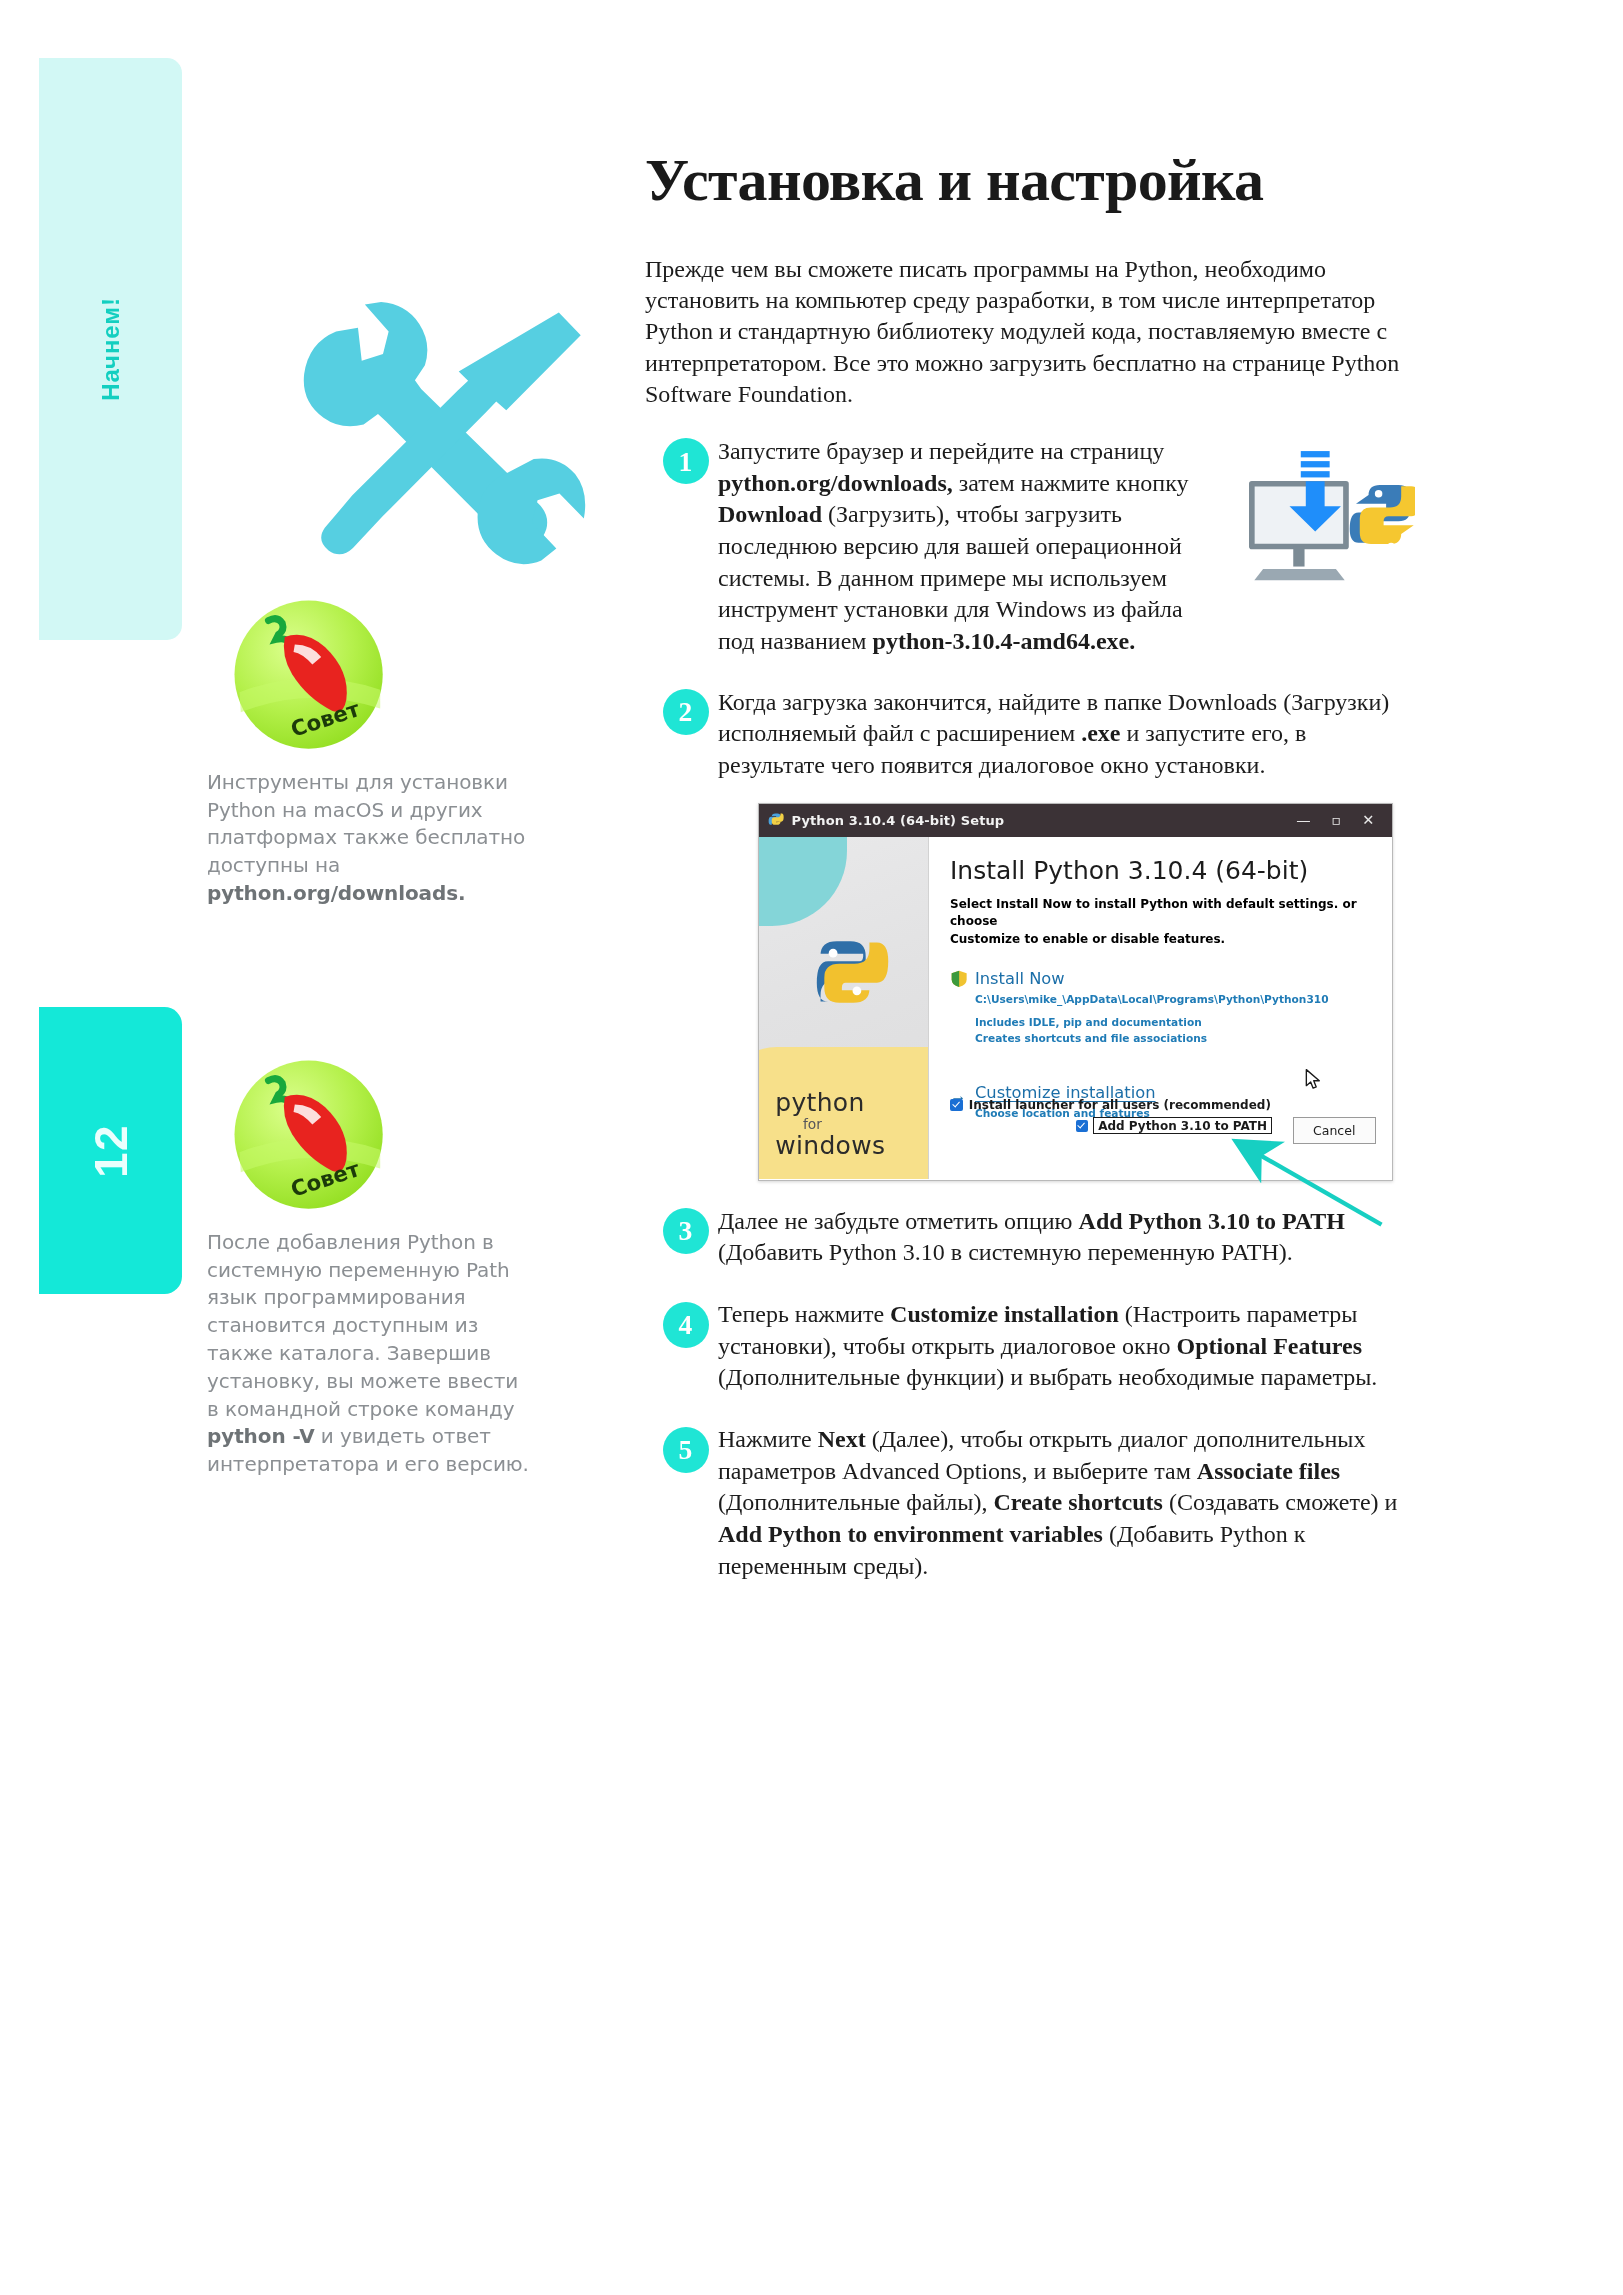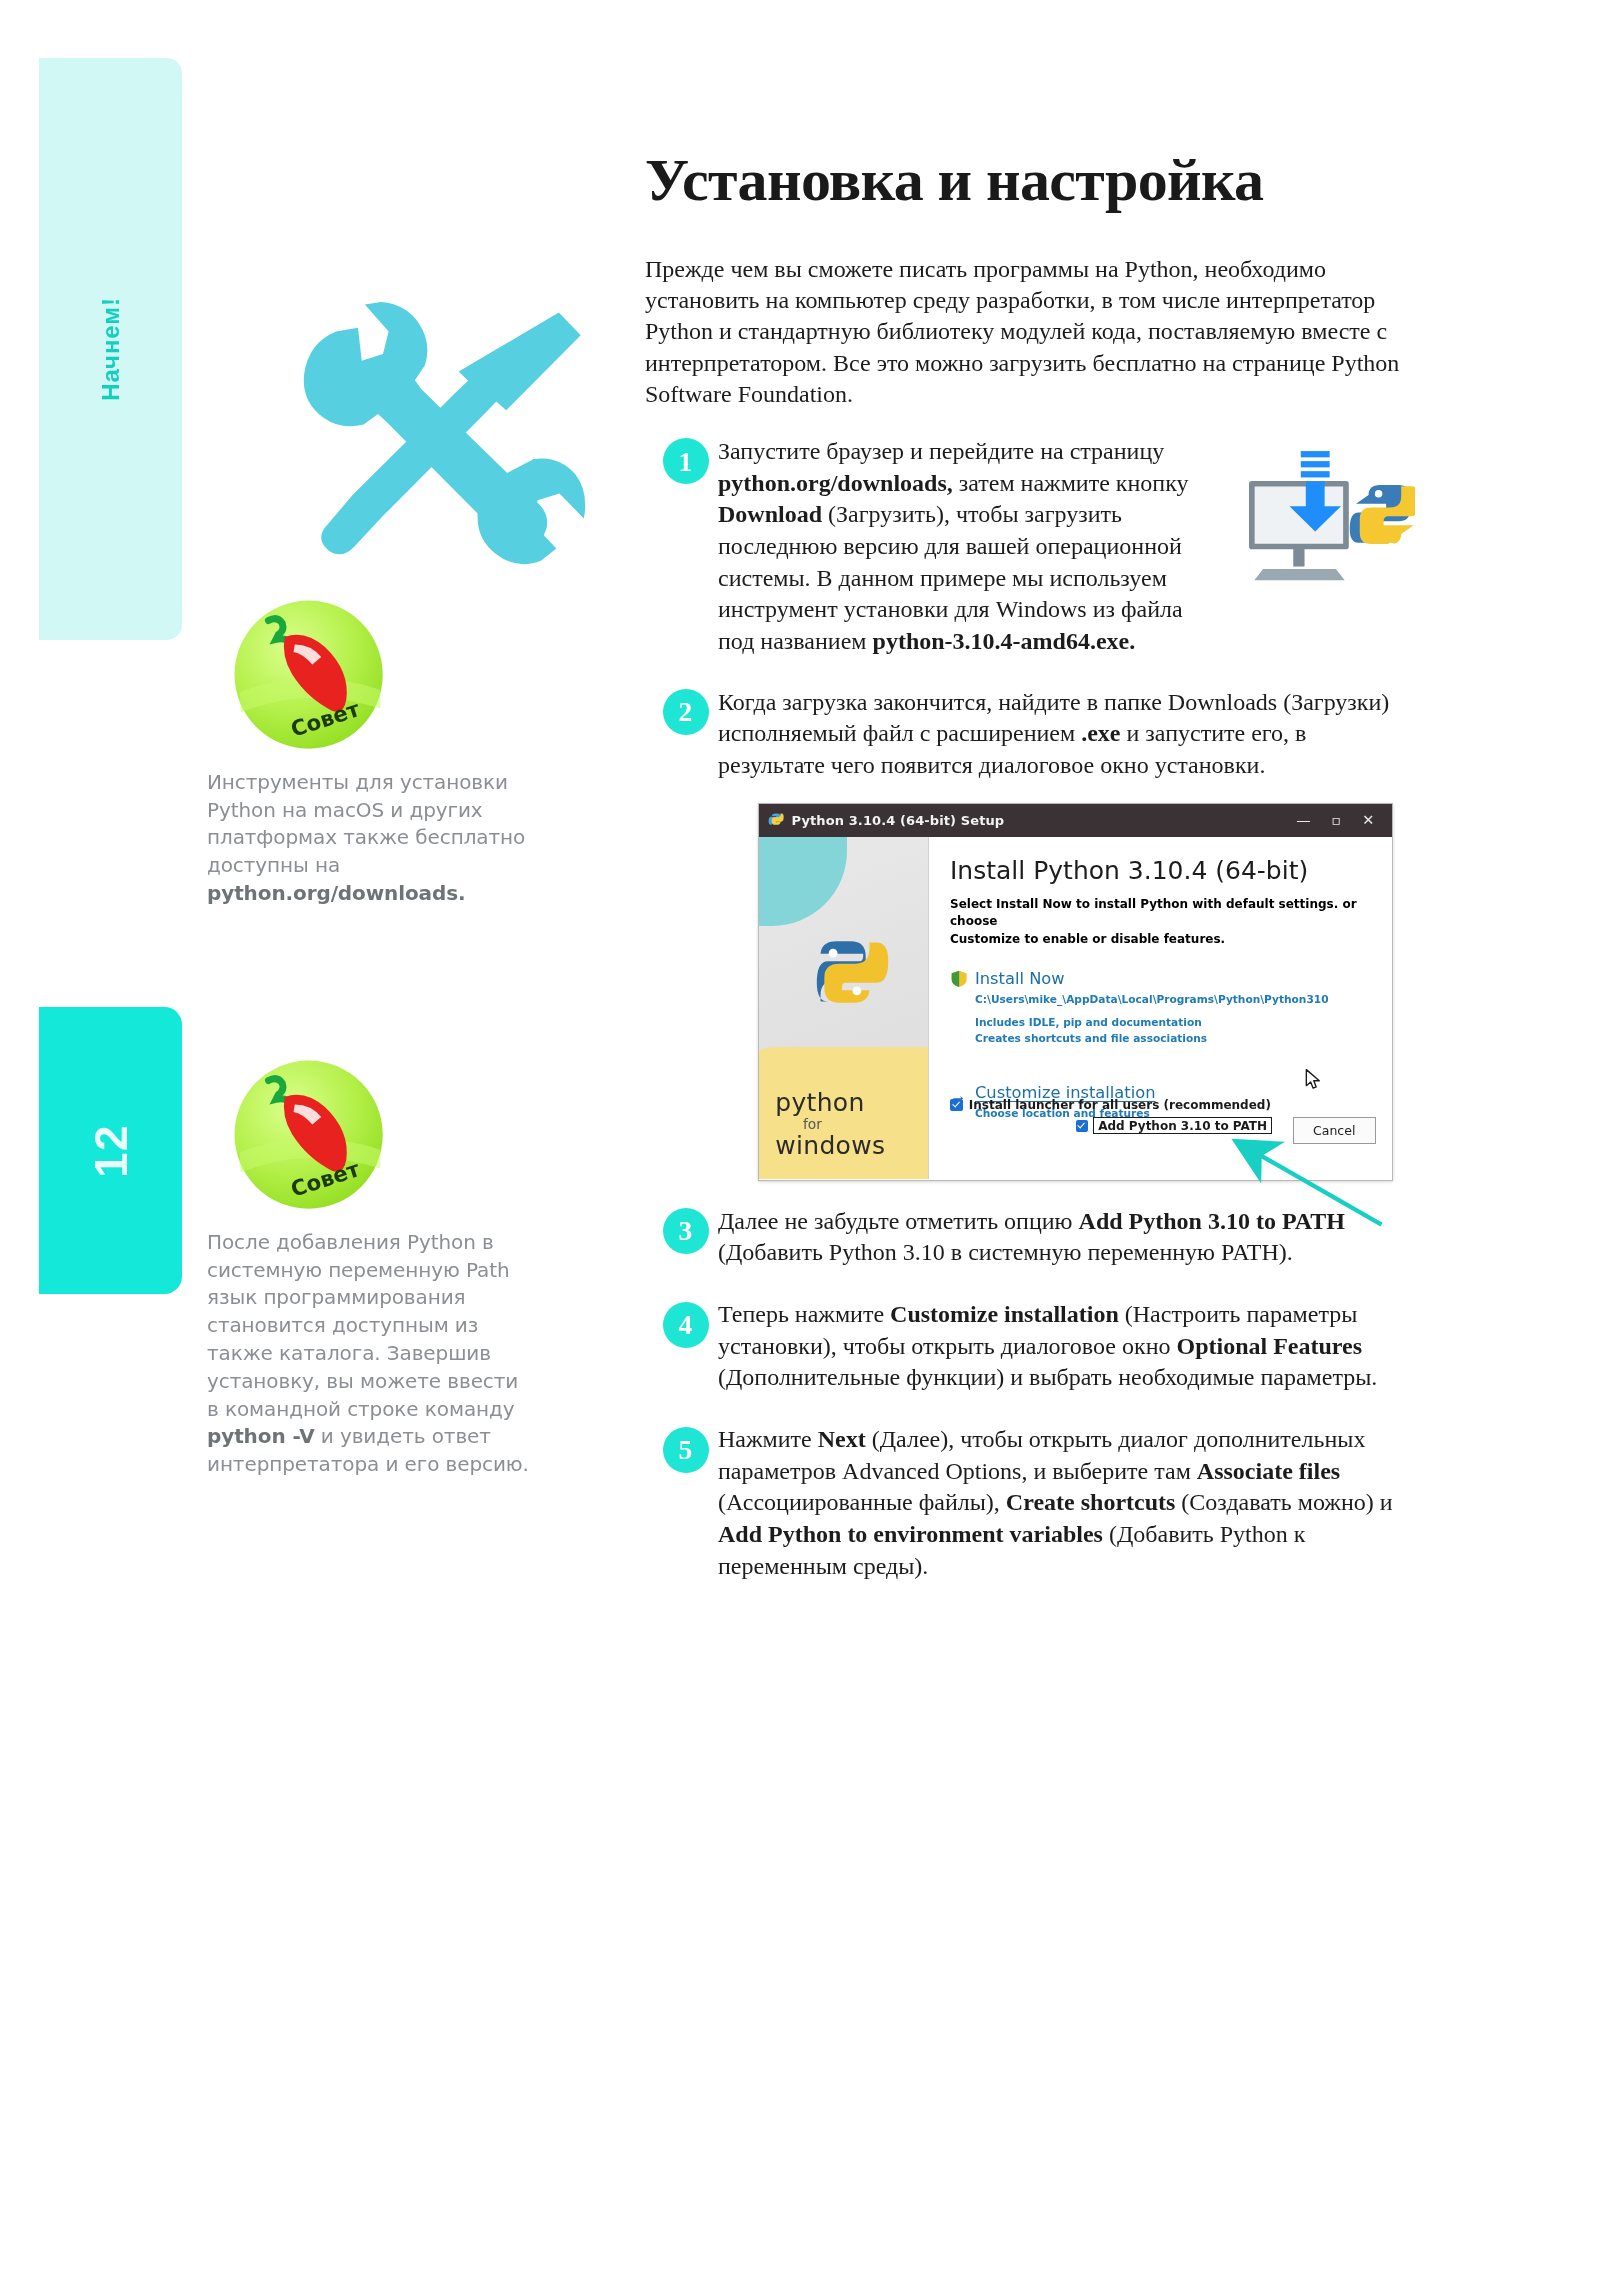--- a/index.html
+++ b/index.html
@@ -515,17 +515,17 @@
     <span>Далее не забудьте отметить опцию </span><b>Add Python 3.10 to PATH</b><span> (Добавить Python 3.10 в системную переменную PATH).</span>
   </div>
 
   <div class="step" style="margin-top:30px;">
     <div class="step-num">4</div>
     <span>Теперь нажмите </span><b>Customize installation</b><span> (Настроить параметры установки), чтобы открыть диалоговое окно </span><b>Optional Features</b><span> (Дополнительные функции) и выбрать необходимые параметры.</span>
   </div>
 
   <div class="step" style="margin-top:30px;">
     <div class="step-num">5</div>
-    <span>Нажмите </span><b>Next</b><span> (Далее), чтобы открыть диалог дополнительных параметров Advanced Options, и выберите там </span><b>Associate files</b><span> (Ассоциированные файлы), </span><b>Create shortcuts</b><span> (Создавать можно) и </span><b>Add Python to environment variables</b><span> (Добавить Python к переменным среды).</span>
+    <span>Нажмите </span><b>Next</b><span> (Далее), чтобы открыть диалог дополнительных параметров Advanced Options, и выберите там </span><b>Associate files</b><span> (Дополнительные файлы), </span><b>Create shortcuts</b><span> (Создавать сможете) и </span><b>Add Python to environment variables</b><span> (Добавить Python к переменным среды).</span>
   </div>
 
 </div>
 
 
 </body></html>

